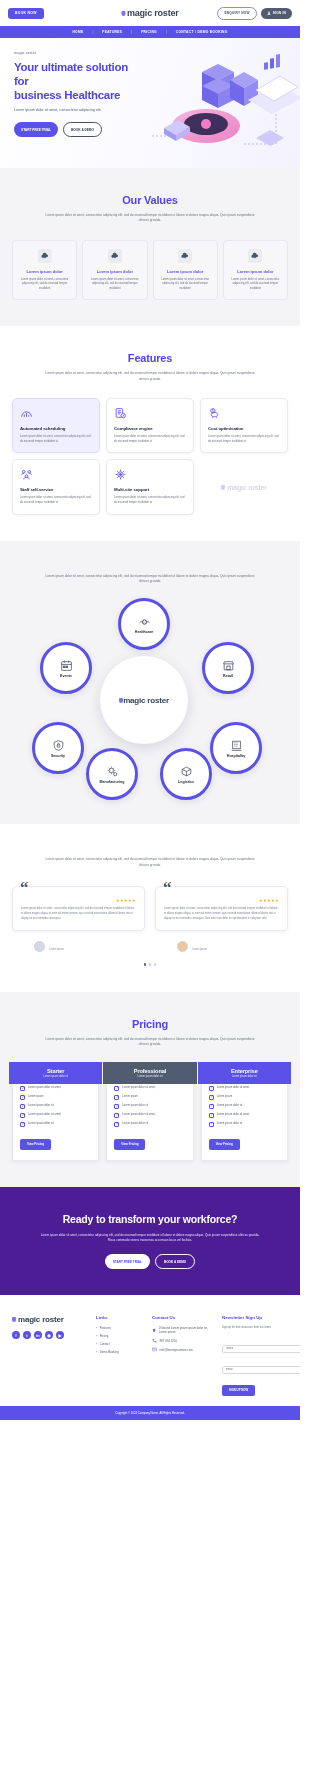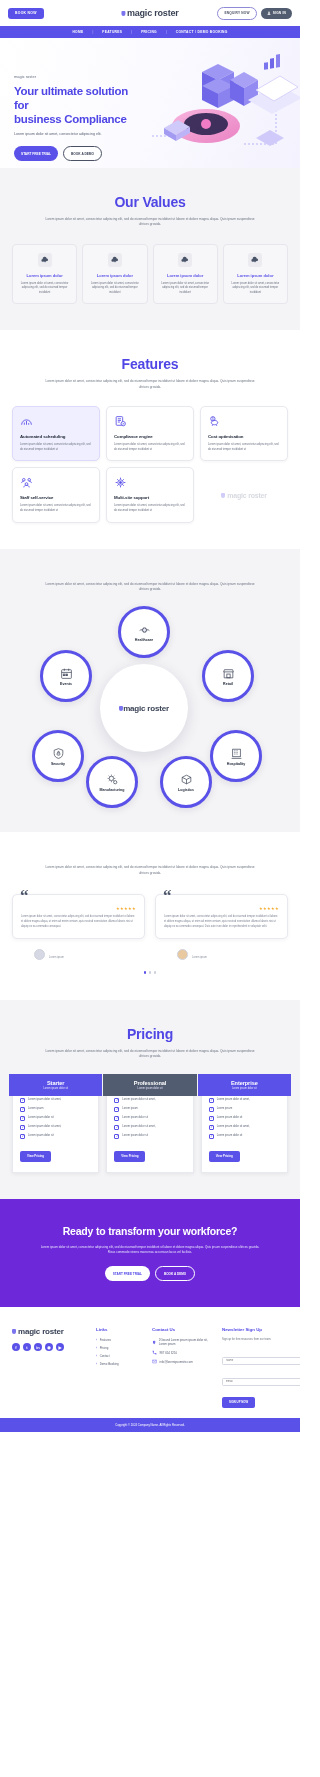--- a/index.html
+++ b/index.html
@@ -26,33 +26,33 @@
   .btn-signin {
     background:#515c70; border:none; color:#fff; font-size:3.2px; font-weight:700;
     padding:3.5px 6px; border-radius:9px; cursor:pointer; display:flex; align-items:center; gap:2px; letter-spacing:.2px;
   }
   .nav { height:12px; background:#5a51e8; display:flex; align-items:center; justify-content:center; gap:0; }
   .nav a { color:#fff; font-size:3.3px; font-weight:700; text-decoration:none; letter-spacing:.3px; padding:0 9px; }
   .nav .sep { color:#c5c0f7; font-size:3.3px; }
 
   
   .hero { position:relative; height:130px; background:linear-gradient(110deg,#ffffff 0%,#fbfbff 45%,#f3f2fe 100%); overflow:hidden; }
-  .hero-copy { position:absolute; left:14px; top:36px; width:120px; z-index:3; }
+  .hero-copy { position:absolute; left:14px; top:12px; width:120px; z-index:3; }
   .hero-eyebrow { font-size:4px; color:#6b7280; margin-bottom:5px; }
   .hero-h1 { font-size:11.5px; line-height:1.22; font-weight:800; color:#4f46e5; letter-spacing:-.3px; }
   .hero-sub { font-size:3.6px; color:#5a6273; margin-top:6px; line-height:1.5; }
   .hero-btns { display:flex; gap:5px; margin-top:9px; }
   .btn-trial { background:#5a51e8; color:#fff; border:none; font-size:3.2px; font-weight:700; padding:4.5px 7px; border-radius:9px; cursor:pointer; }
   .btn-demo { background:#fff; border:0.6px solid #4a5165; color:#3a4154; font-size:3.2px; font-weight:700; padding:4.5px 7px; border-radius:9px; cursor:pointer; }
   .hero-art { position:absolute; right:-4px; top:6px; width:160px; height:120px; }
 
   
   .sec { padding:26px 12px; }
   .sec.gray { background:#f4f4f6; }
-  .sec-title { text-align:center; font-size:14px; font-weight:800; color:#4f46e5; letter-spacing:-.2px; }
+  .sec-title { text-align:center; font-size:11px; font-weight:800; color:#4f46e5; letter-spacing:-.2px; }
   .sec-sub { text-align:center; font-size:3.2px; color:#6b7280; line-height:1.65; margin:7px auto 0; max-width:215px; }
 
   
   .values-grid { display:grid; grid-template-columns:repeat(4,1fr); gap:5px; margin-top:16px; }
   .value-card { background:#f7f7f9; border:0.5px solid #e6e6ec; border-radius:4px; padding:8px 5px; text-align:center; }
   .value-ico { width:14px; height:14px; margin:0 auto 6px; background:#ebebf0; border-radius:3px; display:flex; align-items:center; justify-content:center; }
   .value-h { font-size:4px; font-weight:800; color:#5a51e8; margin-bottom:4px; }
   .value-p { font-size:2.7px; color:#6b7280; line-height:1.7; }
 
   
@@ -100,21 +100,21 @@
   .pribbon { position:absolute; left:-4px; right:-4px; top:-4px; height:22px; background:#5a51e8; display:flex; flex-direction:column; align-items:center; justify-content:center; }
   .pribbon.dark { background:#515c70; }
   .pname { font-size:5.6px; font-weight:800; color:#fff; letter-spacing:-.1px; }
   .pprice { font-size:2.6px; color:#e4e2fb; margin-top:1px; }
   .pfeat { display:flex; align-items:flex-start; gap:3px; font-size:2.7px; color:#5a6273; margin-bottom:4px; line-height:1.5; }
   .chk { flex:0 0 auto; width:5px; height:5px; border:0.5px solid #5a51e8; border-radius:1px; position:relative; }
   .chk:after { content:"✓"; position:absolute; left:.6px; top:-1.1px; font-size:3.6px; color:#5a51e8; }
   .pbtn { margin-top:7px; background:#5a51e8; color:#fff; border:none; font-size:2.9px; font-weight:700; padding:3.5px 7px; border-radius:2px; cursor:pointer; }
 
   
-  .cta { background:#6d28d9; padding:26px 14px; text-align:center; color:#fff; }
+  .cta { background:#4c1d95; padding:26px 14px; text-align:center; color:#fff; }
   .cta-h { font-size:10.5px; font-weight:800; letter-spacing:-.2px; }
   .cta-p { font-size:3px; line-height:1.7; margin:8px auto 0; max-width:225px; color:#e6e4fc; }
   .cta-btns { display:flex; gap:5px; justify-content:center; margin-top:11px; }
   .cta-b1 { background:#fff; color:#4f46e5; border:none; font-size:3.1px; font-weight:700; padding:4.5px 8px; border-radius:9px; cursor:pointer; }
   .cta-b2 { background:transparent; color:#fff; border:0.6px solid #fff; font-size:3.1px; font-weight:700; padding:4.5px 8px; border-radius:9px; cursor:pointer; }
 
   
   .footer { background:#fff; padding:20px 12px 10px; display:grid; grid-template-columns:78px 50px 64px 84px; gap:6px; }
   .f-brand { display:flex; flex-direction:column; gap:7px; }
   .f-logo { display:flex; align-items:center; gap:2px; }
@@ -162,21 +162,21 @@
     <a href="#">PRICING</a>
     <span class="sep">|</span>
     <a href="#">CONTACT / DEMO BOOKING</a>
   </div>
 
   <div class="hero">
     <div class="hero-copy">
       <div class="hero-eyebrow">magic roster</div>
       <div class="hero-h1">
         <div>Your ultimate solution for</div>
-        <div>business Compliance</div>
+        <div>business Healthcare</div>
       </div>
       <div class="hero-sub">Lorem ipsum dolor sit amet, consectetur adipiscing elit.</div>
       <div class="hero-btns">
         <button class="btn-trial">START FREE TRIAL</button>
         <button class="btn-demo">BOOK A DEMO</button>
       </div>
     </div>
     <svg class="hero-art" viewBox="0 0 160 120">
       <defs>
         <linearGradient id="pg" x1="0" y1="0" x2="1" y2="1">

